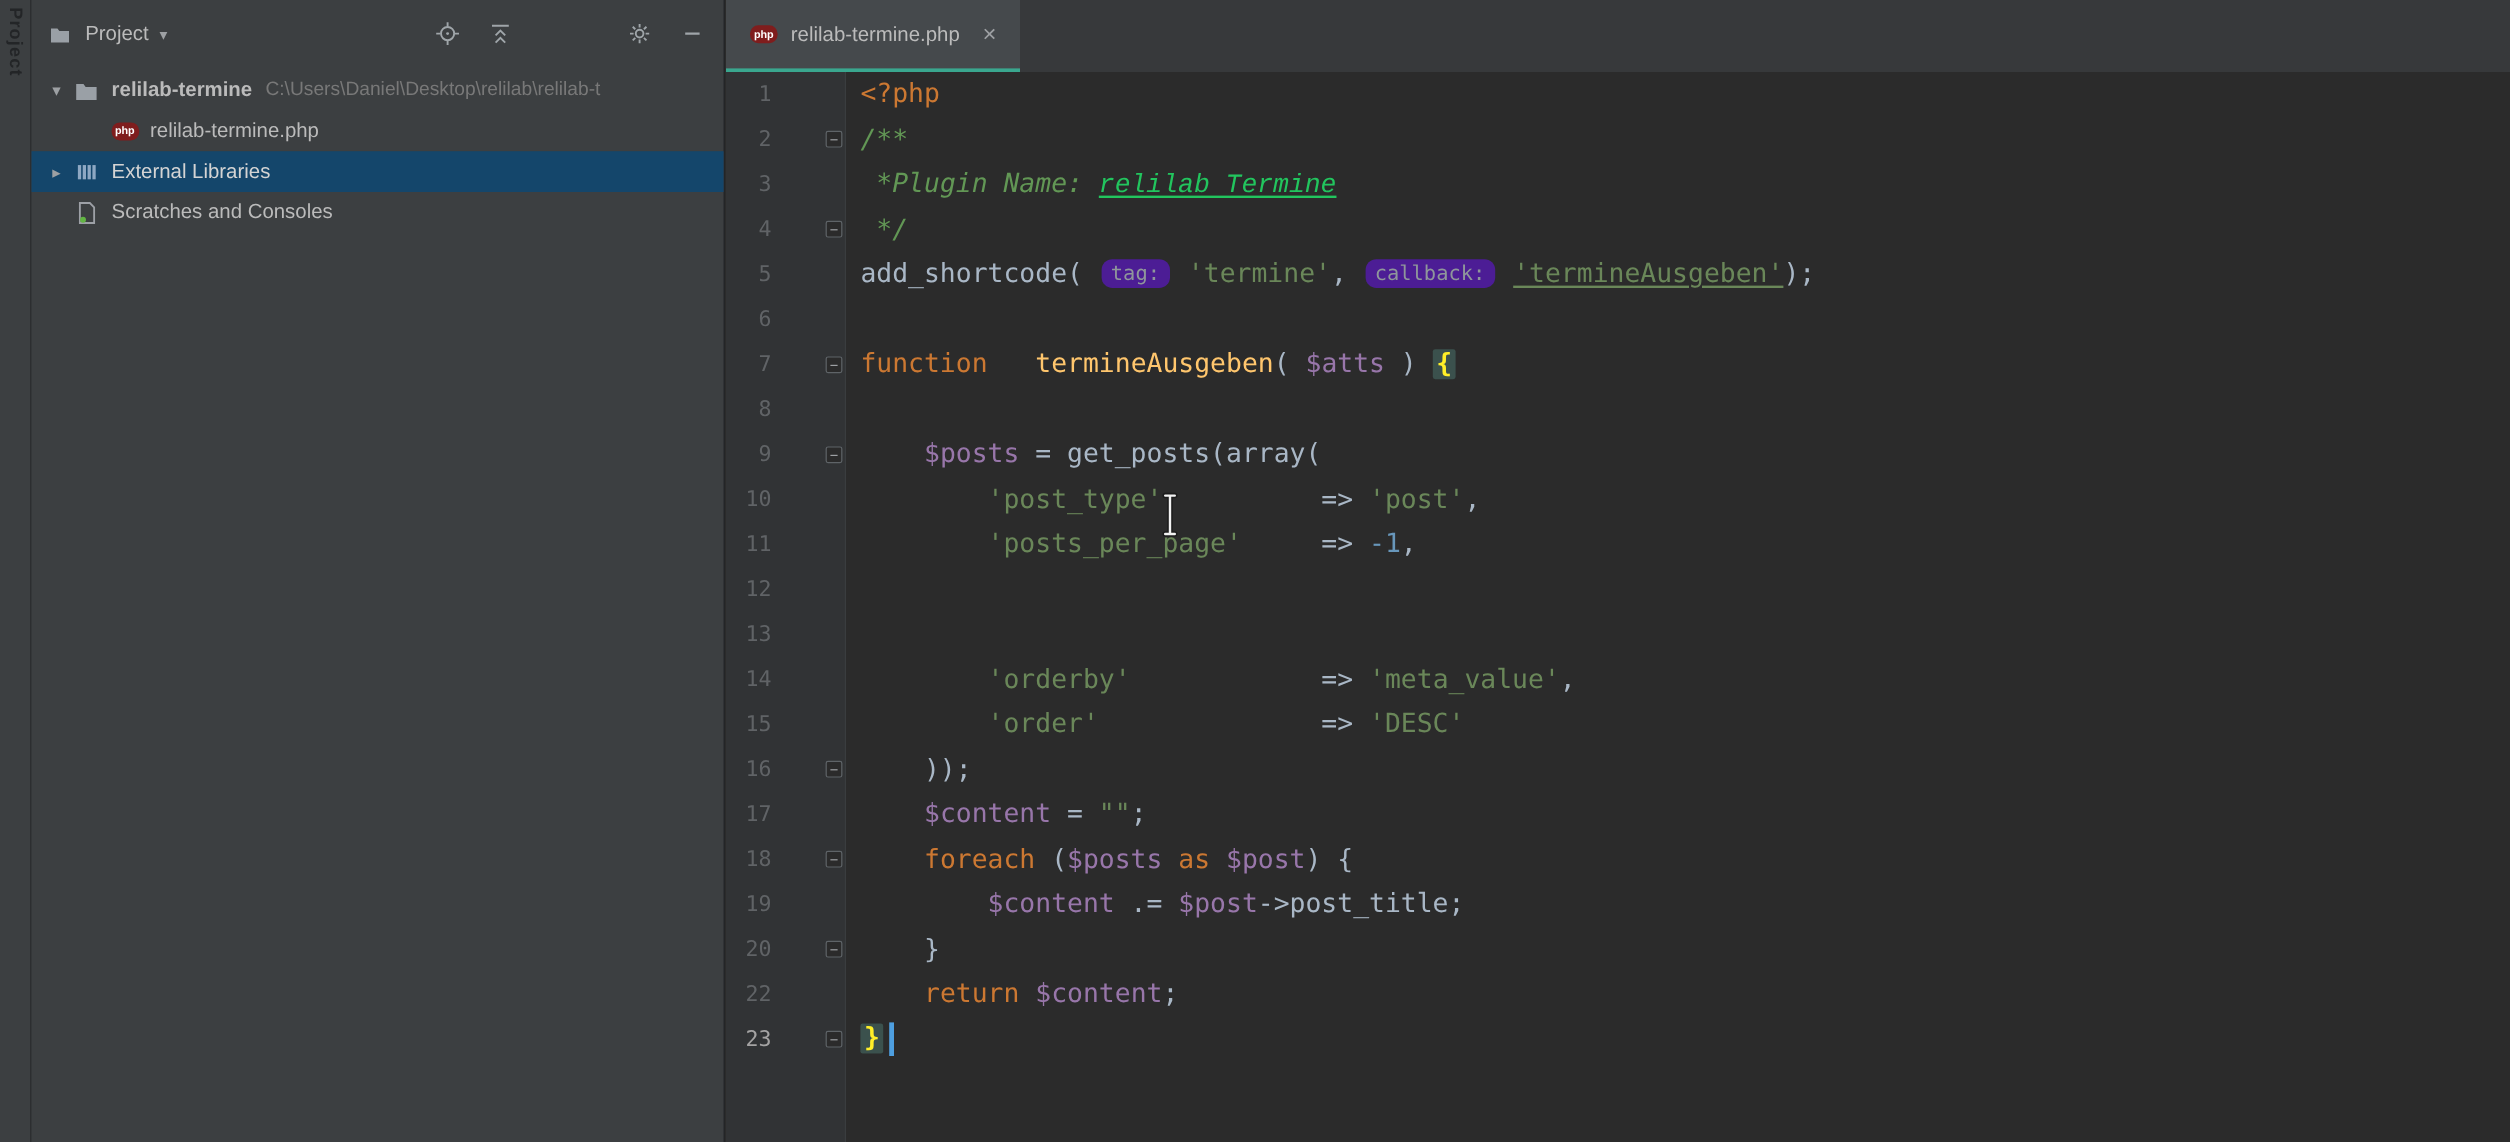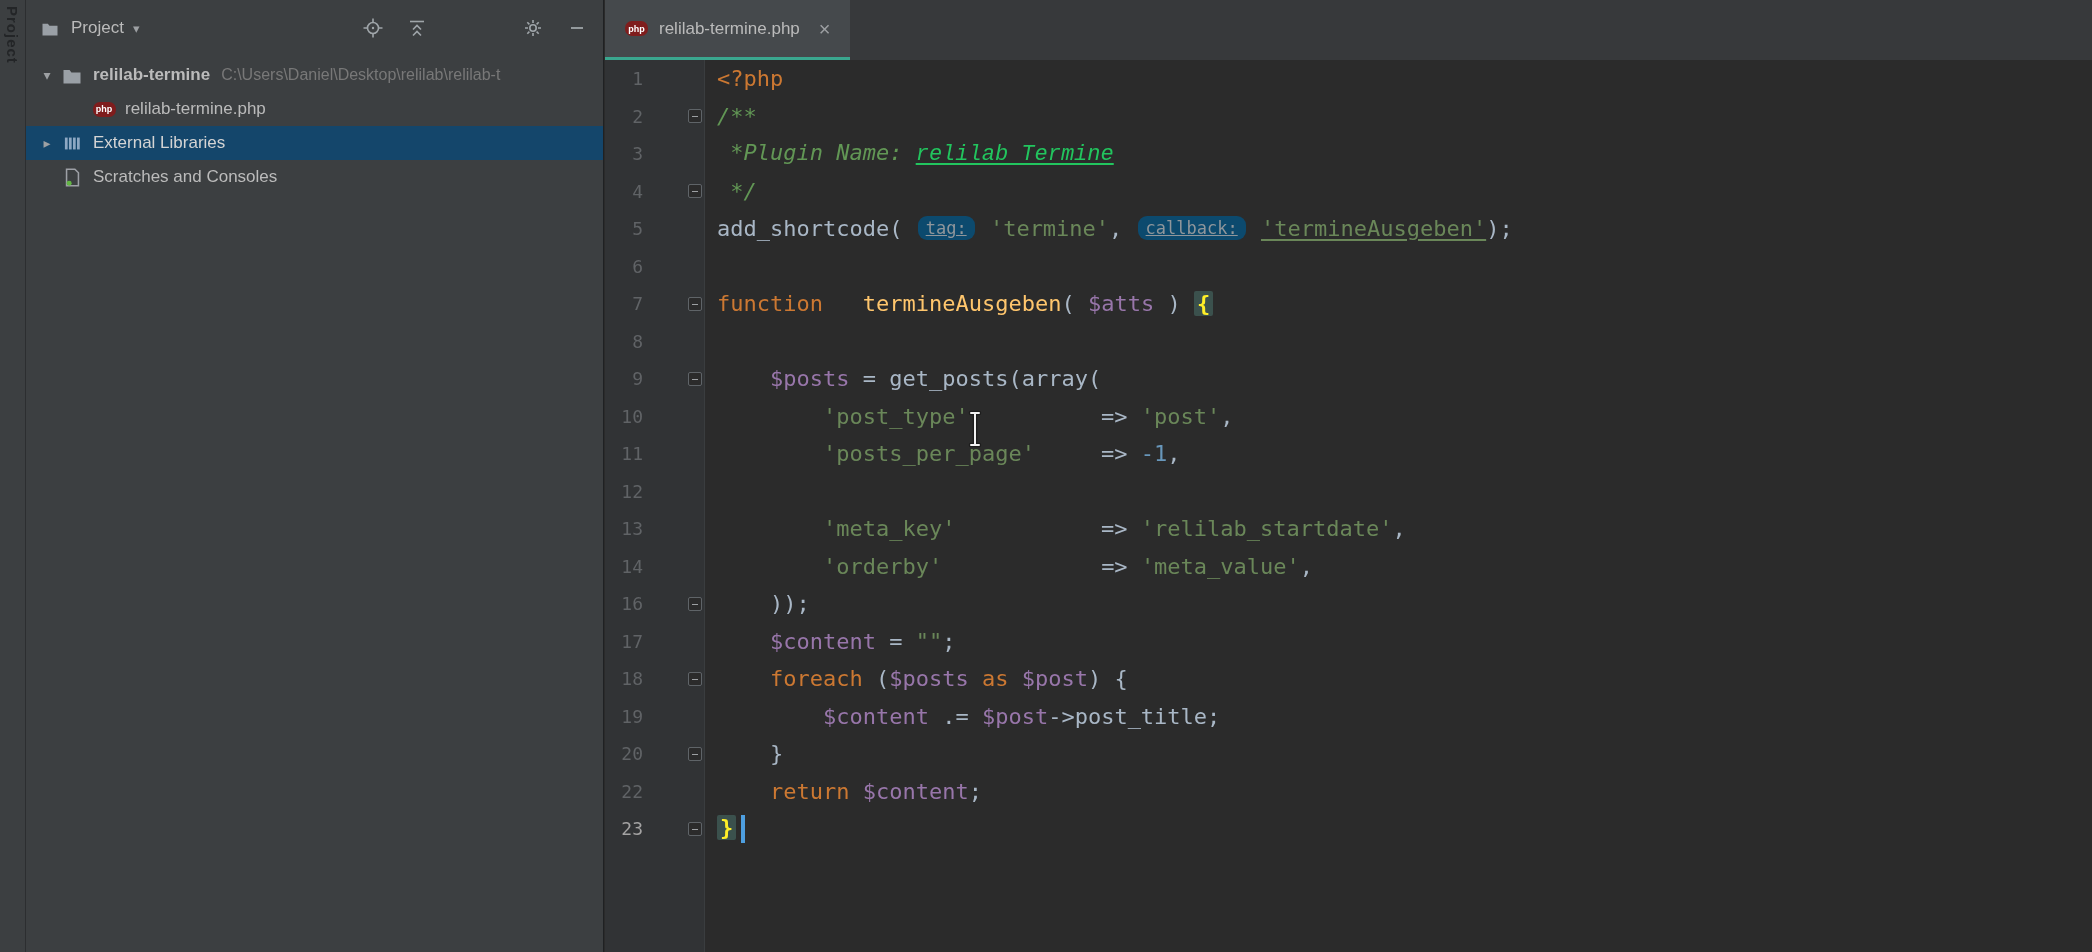--- a/index.html
+++ b/index.html
@@ -55,21 +55,21 @@
   .tk-d{color:#a9b7c6;}
   .tk-k{color:#cc7832;}
   .tk-s{color:#6a8759;}
   .tk-su{color:#6a8759;text-decoration:underline;text-underline-offset:3px;}
   .tk-v{color:#9876aa;}
   .tk-n{color:#6897bb;}
   .tk-c{color:#629755;font-style:italic;}
   .tk-cu{color:#22c55e;font-style:italic;text-decoration:underline;text-underline-offset:3px;font-family:Liberation Mono, monospace;}
   .tk-fd{color:#ffc66d;text-underline-offset:3px;}
   .tk-b{color:#ffef28;background:#3b514d;padding:0 3px;border-radius:2px;font-weight:700;}
-  .tk-h{background:#0c4a6e;color:#8f969b;border-radius:9px;padding:2px 8px;font-size:17px;margin:0 2px;vertical-align:2px;text-decoration:underline;}
+  .tk-h{background:#4c1d95;color:#8f969b;border-radius:9px;padding:2px 8px;font-size:17px;margin:0 2px;vertical-align:2px;}
 
   .caret{display:inline-block;width:4px;height:28px;background:#4e9fe0;vertical-align:middle;margin-left:5px;}
 
   .ibeam{position:absolute;left:966px;top:410px;z-index:50;pointer-events:none;}
 </style>
 </head>
 <body>
 
 <div class="tool-stripe">
   <span class="stripe-label">Project</span>
@@ -259,28 +259,34 @@
         <div class="gutter-cell">
           <span class="line-num">12</span>
           <span class="fold-cell"></span>
         </div>
       </div>
       <div class="code-line">
         <div class="gutter-cell">
           <span class="line-num">13</span>
           <span class="fold-cell"></span>
         </div>
-        <div class="code-text"><span class="tk-d">        </span><span class="tk-s">'meta_key'</span><span class="tk-d">           =&gt; </span><span class="tk-s">'relilab_startdate'</span><span class="tk-d">,</span></div>
       </div>
       <div class="code-line">
         <div class="gutter-cell">
           <span class="line-num">14</span>
           <span class="fold-cell"></span>
         </div>
         <div class="code-text"><span class="tk-d">        </span><span class="tk-s">'orderby'</span><span class="tk-d">            =&gt; </span><span class="tk-s">'meta_value'</span><span class="tk-d">,</span></div>
+      </div>
+      <div class="code-line">
+        <div class="gutter-cell">
+          <span class="line-num">15</span>
+          <span class="fold-cell"></span>
+        </div>
+        <div class="code-text"><span class="tk-d">        </span><span class="tk-s">'order'</span><span class="tk-d">              =&gt; </span><span class="tk-s">'DESC'</span></div>
       </div>
       <div class="code-line">
         <div class="gutter-cell">
           <span class="line-num">16</span>
           <span class="fold-cell">
             <span class="fold-icon"></span>
           </span>
         </div>
         <div class="code-text"><span class="tk-d">    ));</span></div>
       </div>

